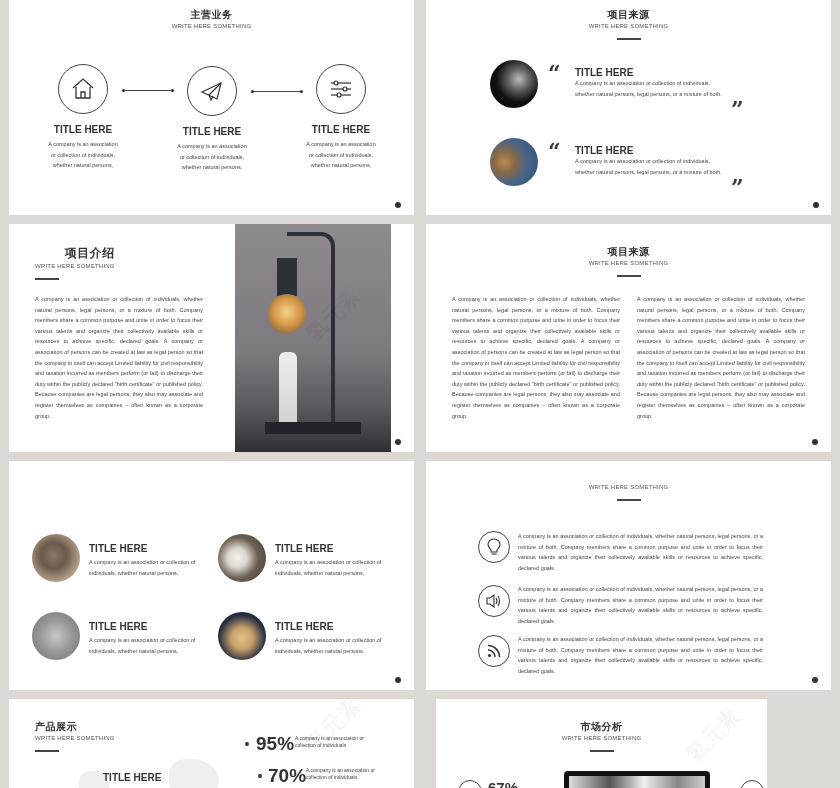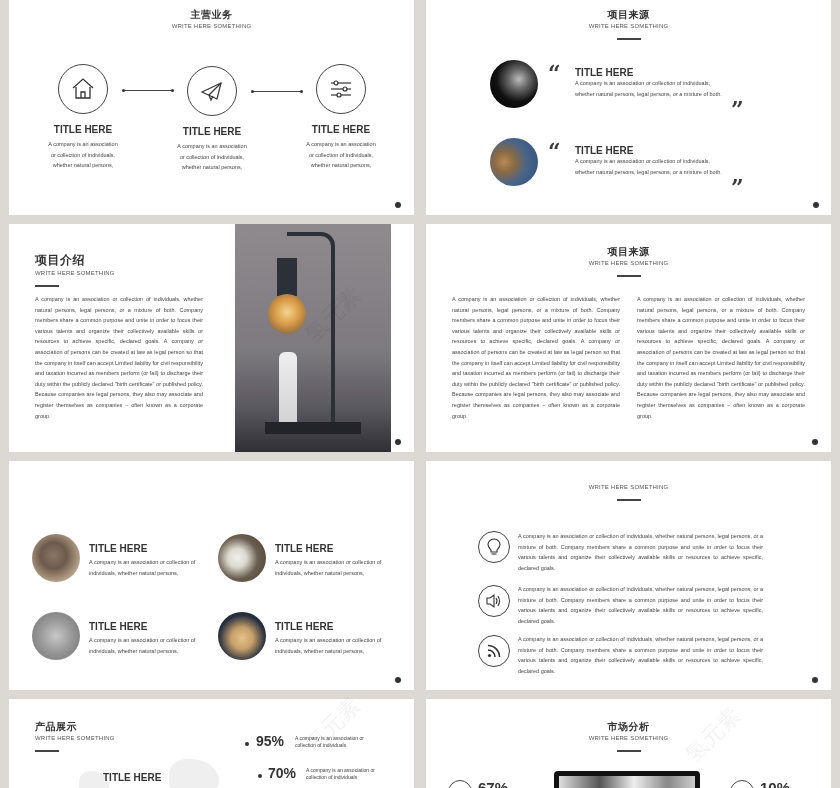--- a/index.html
+++ b/index.html
@@ -6,21 +6,21 @@
   html, body { width: 840px; height: 788px; overflow: hidden; }
   body { background: #dcd8d3; font-family: "Liberation Sans", sans-serif; color: #3a3a3a; position: relative; }
   .slide { position: absolute; background: #fff; overflow: hidden; }
   .s1 { left: 9px; top: 0; width: 405px; height: 215px; }
   .s2 { left: 426px; top: 0; width: 405px; height: 215px; }
   .s3 { left: 9px; top: 224px; width: 405px; height: 228px; }
   .s4 { left: 426px; top: 224px; width: 405px; height: 228px; }
   .s5 { left: 9px; top: 461px; width: 405px; height: 229px; }
   .s6 { left: 426px; top: 461px; width: 405px; height: 229px; }
   .s7 { left: 9px; top: 699px; width: 405px; height: 89px; }
-  .s8 { left: 426px; top: 699px; width: 405px; height: 89px; }
+  .s8 { left: 436px; top: 699px; width: 331px; height: 89px; }
 
   .head-c { position: absolute; left: 0; right: 0; text-align: center; }
   .cn { font-family: "DejaVu Sans", sans-serif; font-weight: bold; font-size: 10px; color: #333; letter-spacing: 0.5px; }
   .en { font-size: 6px; color: #555; letter-spacing: 0.2px; margin-top: 1px; }
   .rule { width: 24px; height: 1.5px; background: #444; margin: 9px auto 0; }
   .head-l { position: absolute; left: 26px; }
   .head-l .rule { margin: 9px 0 0; }
   .pagedot { position: absolute; width: 6px; height: 6px; border-radius: 50%; background: #333; right: 12px; bottom: 7px; }
 
   
@@ -42,21 +42,21 @@
 
   
   .pt { position: absolute; font-weight: bold; font-size: 10px; color: #333; }
   .pd { position: absolute; font-size: 5.5px; line-height: 11px; color: #444; width: 120px; }
 
   
   .fc { position: absolute; width: 32px; height: 32px; border: 1.3px solid #444; border-radius: 50%; display: flex; align-items: center; justify-content: center; }
   .fd { position: absolute; font-size: 5.5px; line-height: 10.6px; color: #444; width: 245px; text-align: justify; }
 
   
-  .pct { position: absolute; font-weight: bold; font-size: 14px; color: #333; }
+  .pct { position: absolute; font-weight: bold; font-size: 19px; color: #333; }
   .pct-dot { position: absolute; width: 4px; height: 4px; border-radius: 50%; background: #333; }
   .pct-d { position: absolute; font-size: 5px; line-height: 7px; color: #444; width: 70px; }
   .map-blob { position: absolute; background: #efefef; border-radius: 40% 60% 50% 45%; }
 
   .watermark { position: absolute; font-family: "DejaVu Sans", sans-serif; font-size: 22px; color: rgba(0,0,0,0.05); transform: rotate(-45deg); }
 </style>
 </head>
 <body>
 
 <div class="slide s1">
@@ -119,21 +119,21 @@
   <div class="avatar" style="left:64px;top:138px;width:48px;height:48px;background:radial-gradient(circle at 30% 50%, #b98a55 0%, #8a6a45 25%, #47648a 55%, #2f4e78 100%);"></div>
   <div class="quote-o" style="left:122px;top:140px;">“</div>
   <div class="qt" style="left:149px;top:145px;">TITLE HERE</div>
   <div class="qd" style="left:149px;top:156px;">A company is an association or collection of individuals, whether natural persons, legal persons, or a mixture of both.</div>
   <div class="quote-c" style="left:305px;top:176px;">”</div>
 
   <div class="pagedot"></div>
 </div>
 
 <div class="slide s3">
-  <div class="head-l" style="top:28px;">
+  <div class="head-l" style="top:21px;text-align:right;">
     <div class="cn" style="font-size:12px;">项目介绍</div>
     <div class="en">WRITE HERE SOMETHING</div>
     <div class="rule"></div>
   </div>
   <div class="para" style="left:26px;top:70px;width:168px;">A company is an association or collection of individuals, whether natural persons, legal persons, or a mixture of both. Company members share a common purpose and unite in order to focus their various talents and organize their collectively available skills or resources to achieve specific, declared goals. A company or association of persons can be created at law as legal person so that the company in itself can accept Limited liability for civil responsibility and taxation incurred as members perform (or fail) to discharge their duty within the publicly declared "birth certificate" or published policy. Because companies are legal persons, they also may associate and register themselves as companies – often known as a corporate group.</div>
   <div style="position:absolute;left:226px;top:0;width:156px;height:228px;background:linear-gradient(180deg,#8f8a8d 0%,#7d7a80 55%,#5b5a60 80%,#2f2f35 100%);">
     <div style="position:absolute;left:52px;top:8px;width:48px;height:196px;border:4px solid #2c3038;border-bottom:none;border-left:none;border-radius:0 14px 0 0;"></div>
     <div style="position:absolute;left:42px;top:34px;width:20px;height:38px;background:#2c3038;"></div>
     <div style="position:absolute;left:33px;top:70px;width:38px;height:40px;border-radius:50%;background:radial-gradient(circle at 50% 45%,#f6d38e 0%,#d69845 45%,#8a6a48 80%,rgba(120,100,90,.6) 100%);"></div>
     <div style="position:absolute;left:44px;top:128px;width:18px;height:80px;background:linear-gradient(180deg,#eee,#cfcfcf);border-radius:6px 6px 2px 2px;"></div>

